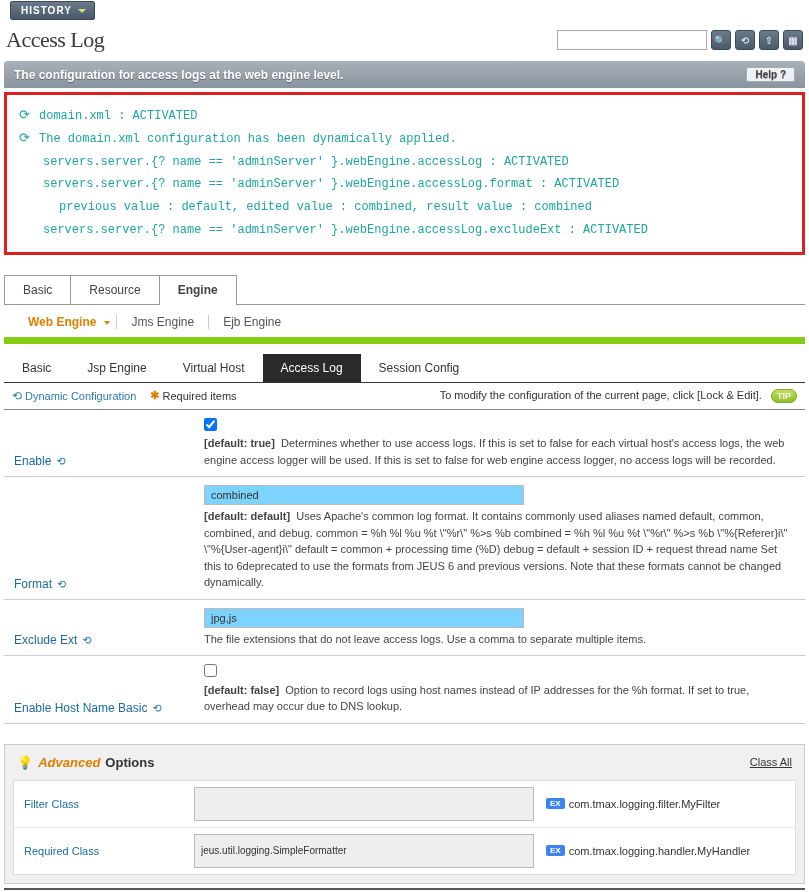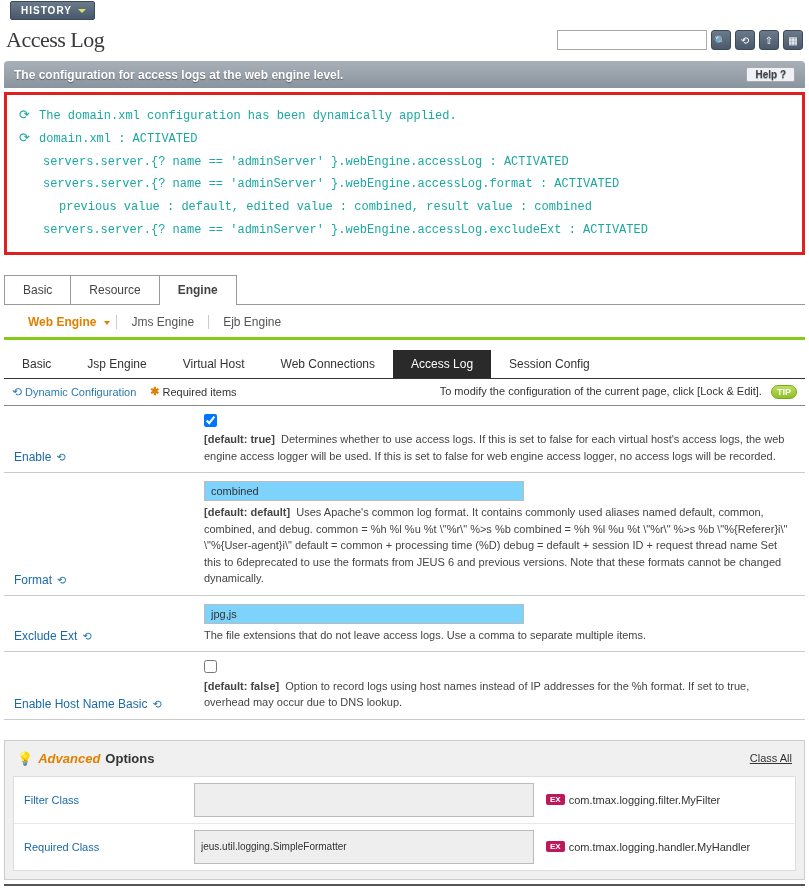--- a/index.html
+++ b/index.html
@@ -18,21 +18,21 @@
 .notice-box { margin:0 4px; border:3px solid #e02020; background:#fff; padding:10px 12px; font-family:'Courier New',monospace; font-size:12px; color:#1aa8a0; line-height:1.9; }
 .notice-line { display:flex; align-items:flex-start; }
 .refresh-ico { display:inline-block; width:14px; height:14px; margin-right:6px; margin-top:2px; flex-shrink:0; position:relative; }
 .refresh-ico::before { content:"⟳"; color:#1aa8a0; font-size:13px; position:absolute; top:-3px; }
 .notice-sub { padding-left:24px; }
 .notice-sub2 { padding-left:40px; }
 .main-tabs { display:flex; margin:20px 4px 0; border-bottom:1px solid #999; }
 .main-tab { padding:7px 18px; border:1px solid #999; border-bottom:none; margin-right:-1px; color:#444; cursor:pointer; background:#fff; font-size:12px; }
 .main-tab.active { background:#fff; font-weight:bold; position:relative; }
 .main-tab.active::after { content:""; position:absolute; bottom:-1px; left:0; right:0; height:2px; background:#fff; }
-.sub-tabs { display:flex; padding:10px 10px 8px; border-bottom:3px solid #84cc16; margin:0 4px; align-items:flex-end; }
+.sub-tabs { display:flex; padding:10px 10px 8px; border-bottom:7px solid #84cc16; margin:0 4px; align-items:flex-end; }
 .sub-tab { color:#555; font-size:12px; padding:0 14px; cursor:pointer; border-right:1px solid #ccc; }
 .sub-tab:last-child { border-right:none; }
 .sub-tab.active { color:#e08000; font-weight:bold; position:relative; padding-right:20px; }
 .sub-tab.active::after { content:""; position:absolute; right:6px; top:6px; border-left:3px solid transparent; border-right:3px solid transparent; border-top:4px solid #e08000; }
 .nav-tabs { display:flex; margin:10px 4px 0; border-bottom:1px solid #333; }
 .nav-tab { padding:7px 18px; font-size:12px; color:#333; cursor:pointer; }
 .nav-tab.dark { background:#2a2a2a; color:#fff; }
 .info-row { display:flex; justify-content:space-between; align-items:center; padding:6px 8px; margin:0 4px; border-bottom:1px solid #888; font-size:11px; }
 .info-left { display:flex; gap:14px; align-items:center; }
 .dyn-conf { color:#2a7ab0; display:flex; align-items:center; gap:3px; }
@@ -53,21 +53,21 @@
 .adv-title { font-size:13px; font-weight:bold; color:#333; display:flex; align-items:center; gap:5px; }
 .adv-title em { color:#e08000; font-style:italic; }
 .bulb-ico { color:#f0a020; font-size:13px; }
 .open-all { color:#333; text-decoration:underline; font-size:11px; cursor:pointer; }
 .adv-body { background:#fff; margin:0 8px 8px; border:1px solid #ddd; }
 .adv-row { display:flex; padding:6px 10px; border-bottom:1px solid #e8e8e8; align-items:center; }
 .adv-row:last-child { border-bottom:none; }
 .adv-label { width:170px; color:#1a6aa8; font-size:11px; }
 .adv-input { width:340px; height:20px; border:1px solid #bbb; background:#eee; padding:16px 6px; font-size:10px; color:#333; }
 .adv-ex { margin-left:12px; font-size:11px; color:#333; display:flex; align-items:center; gap:4px; }
-.ex-badge { background:#be185d; color:#fff; font-size:8px; font-weight:bold; padding:1px 4px; border-radius:2px; }
+.ex-badge { background:#3b82f6; color:#fff; font-size:8px; font-weight:bold; padding:1px 4px; border-radius:2px; }
 .bottom-line { margin:4px 4px; border-top:2px solid #555; padding-top:8px; display:flex; justify-content:flex-end; align-items:center; font-size:11px; color:#333; padding-right:6px; }
 </style>
 </head>
 <body>
 
 <div class="top-bar">
   <div class="history-btn">HISTORY</div>
 </div>
 
 <div class="title-row">
@@ -84,25 +84,25 @@
 <div class="banner">
   <div class="banner-head">
     <span>The configuration for access logs at the web engine level.</span>
     <span class="help-btn"><span>Help</span> <span>?</span></span>
   </div>
 </div>
 
 <div class="notice-box">
   <div class="notice-line">
       <span class="refresh-ico"></span>
-      <span>The domain.xml configuration has been dynamically applied.</span>
+      <span>domain.xml : ACTIVATED</span>
     </div>
   <div class="notice-line">
       <span class="refresh-ico"></span>
-      <span>domain.xml : ACTIVATED</span>
+      <span>The domain.xml configuration has been dynamically applied.</span>
     </div>
   <div class="notice-sub">servers.server.{? name == 'adminServer' }.webEngine.accessLog : ACTIVATED</div>
   <div class="notice-sub">servers.server.{? name == 'adminServer' }.webEngine.accessLog.format : ACTIVATED</div>
   <div class="notice-sub2">previous value : default, edited value : combined, result value : combined</div>
   <div class="notice-sub">servers.server.{? name == 'adminServer' }.webEngine.accessLog.excludeExt : ACTIVATED</div>
 </div>
 
 <div class="main-tabs">
   <div class="main-tab">Basic</div>
   <div class="main-tab">Resource</div>
@@ -112,21 +112,20 @@
 <div class="sub-tabs">
   <div class="sub-tab active">Web Engine</div>
   <div class="sub-tab">Jms Engine</div>
   <div class="sub-tab">Ejb Engine</div>
 </div>
 
 <div class="nav-tabs">
   <div class="nav-tab">Basic</div>
   <div class="nav-tab">Jsp Engine</div>
   <div class="nav-tab">Virtual Host</div>
-  <div class="nav-tab">Web Connections</div>
   <div class="nav-tab dark">Access Log</div>
   <div class="nav-tab">Session Config</div>
 </div>
 
 <div class="info-row">
   <div class="info-left">
     <span class="dyn-conf">
         <span class="dyn-conf-ico">⟲</span>
         <span>Dynamic Configuration</span>
       </span>

